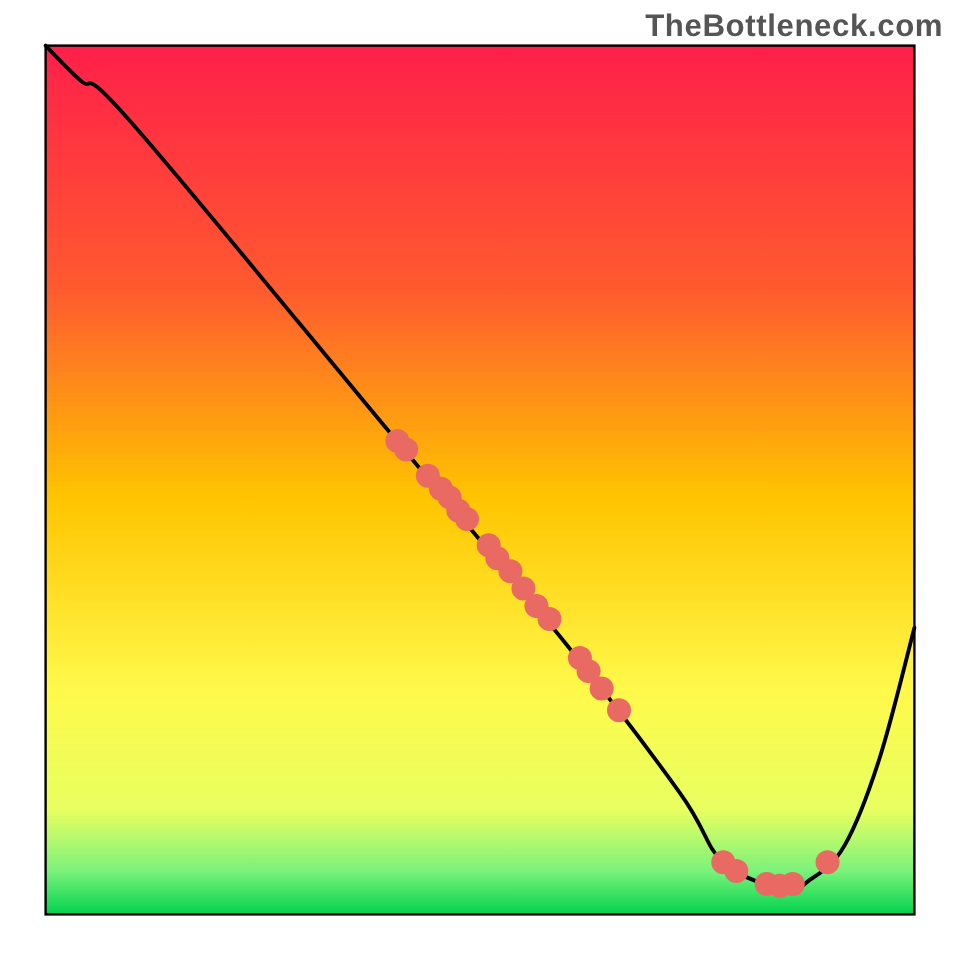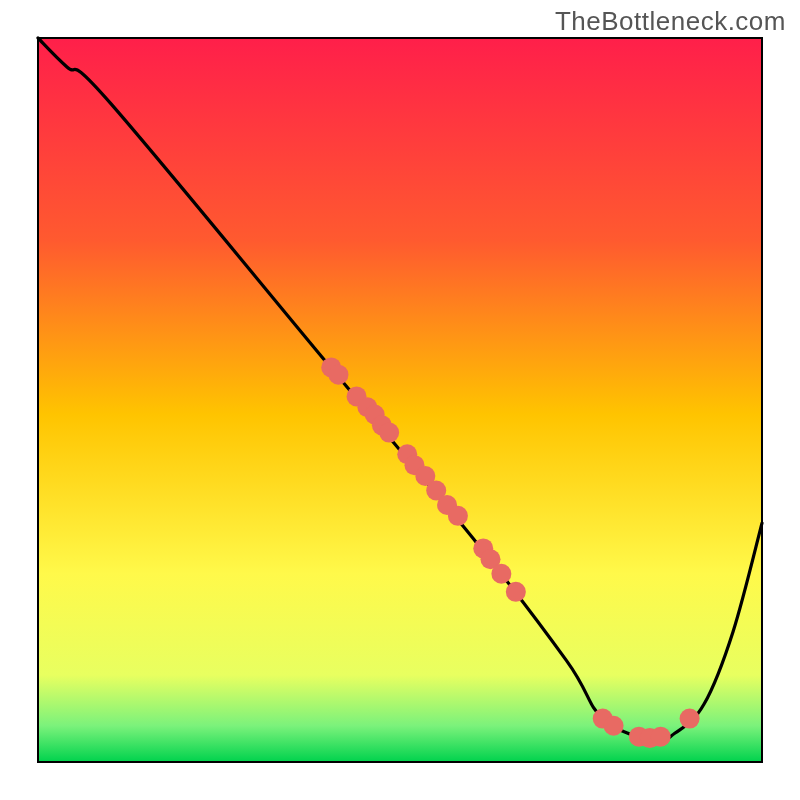--- a/index.html
+++ b/index.html
@@ -8,21 +8,21 @@
     position: relative;
     width: 800px;
     height: 800px;
   }
   .watermark {
     position: absolute;
     top: 6px;
     right: 14px;
     font-family: Arial, Helvetica, sans-serif;
     font-size: 26px;
-    font-weight: 400;
+    font-weight: 700;
     color: #555;
     letter-spacing: 0.5px;
   }
   svg { display: block; }
 </style>
 </head>
 <body>
 
 <div class="frame">
   <div class="watermark">TheBottleneck.com</div>

